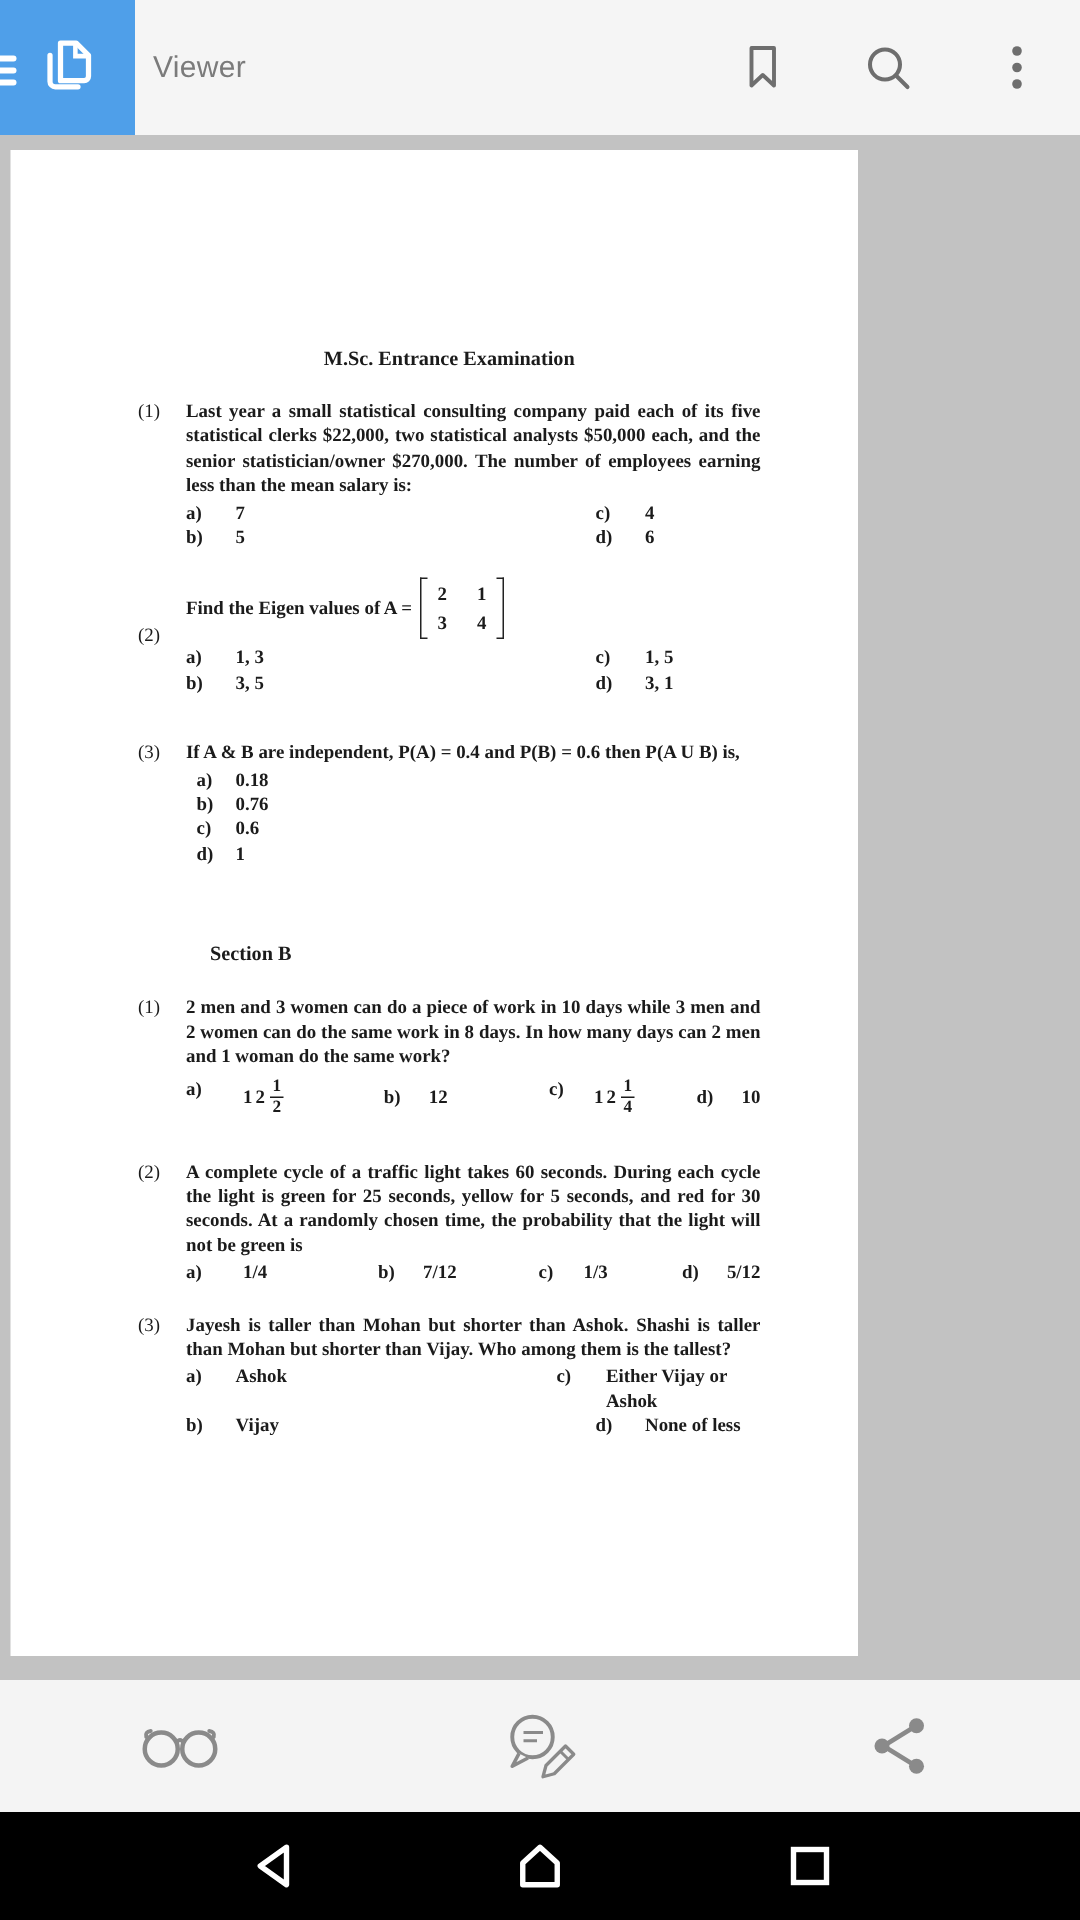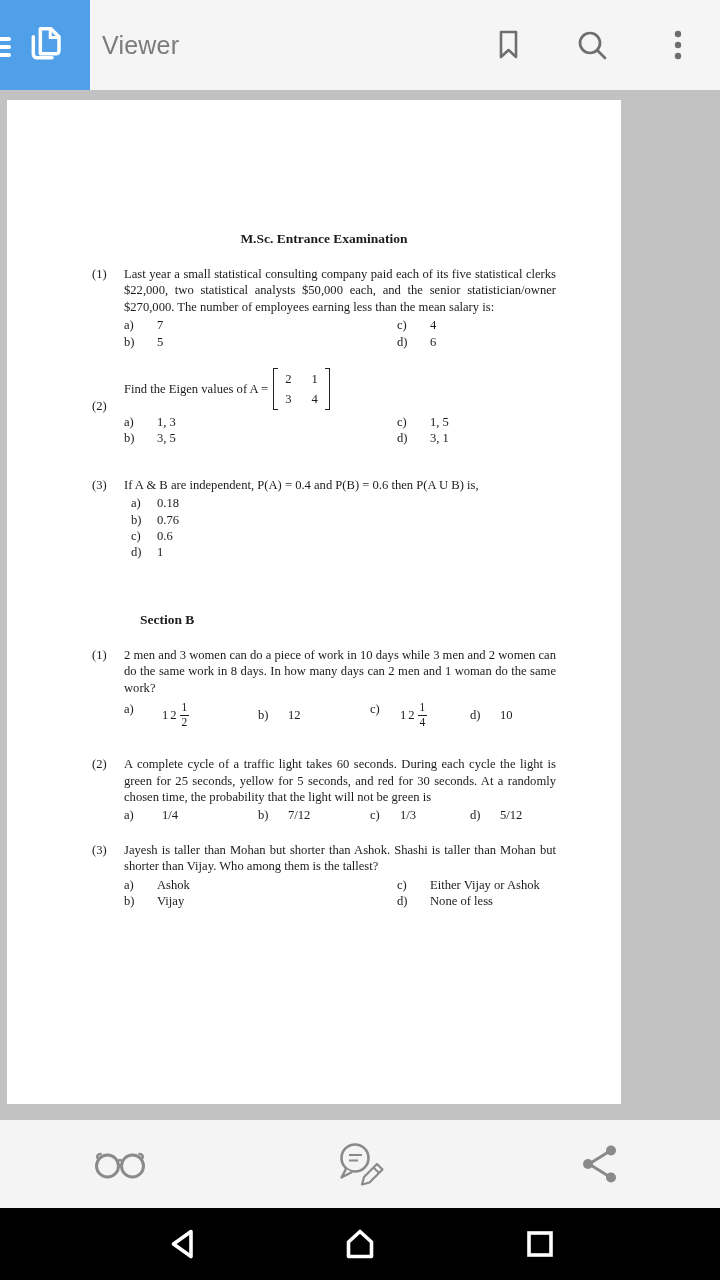--- a/index.html
+++ b/index.html
@@ -11,40 +11,40 @@
   html,body{width:720px; height:1280px; overflow:hidden;}
   body{font-family:"Liberation Sans", sans-serif;}
   .screen{position:relative; width:720px; height:1280px; background:var(--canvas-gray); overflow:hidden;}
 
   
   .appbar{position:absolute; top:0; left:0; width:720px; height:90px; background:var(--appbar-bg); display:flex; align-items:center; z-index:3;}
   .drawer-btn{position:relative; width:90px; height:90px; background:var(--accent-blue); border:none; cursor:pointer; flex:0 0 auto;}
   .hline{position:absolute; left:0; width:11px; height:4px; border-radius:0 2px 2px 0; background:#fff;}
   .hline.h1{top:37px;} .hline.h2{top:45px;} .hline.h3{top:53px;}
   .drawer-btn svg{position:absolute; left:24px; top:24px;}
-  .appbar-title{margin-left:12px; font-size:25px; color:var(--appbar-text); letter-spacing:.2px;}
+  .appbar-title{margin-left:12px; font-size:20px; color:var(--appbar-text); letter-spacing:.2px;}
   .action-btn{position:absolute; top:17px; width:56px; height:56px; border:none; background:transparent; display:flex; align-items:center; justify-content:center; cursor:pointer;}
   .action-btn.bookmark{left:480px;} .action-btn.search{left:564px;} .action-btn.overflow{left:650px;}
 
   
   .viewport{position:absolute; top:90px; left:0; width:720px; height:1030px; background:var(--canvas-gray); overflow:hidden;}
-  .page{position:absolute; left:7px; top:10px; width:614px; height:1004px; background:var(--page-bg);
+  .page{position:absolute; left:7px; top:10px; width:565px; height:1004px; background:var(--page-bg);
         font-family:"Liberation Serif","DejaVu Serif",serif; color:var(--doc-text);}
   .doc-inner{padding:0 65px 0 85px;}
   .doc-title{text-align:center; font-weight:bold; font-size:13.5px; line-height:16px;}
   .doc-title.first{padding-top:131px;}
   .sec-heading{font-weight:bold; font-size:13.5px; line-height:17px; margin-top:35px;}
   .sec-heading.s1{margin-top:50px;margin-left:48px;}
   .question{display:flex; margin-top:19px; font-size:12.6px; line-height:16.4px;}
   .question.s0.q1{margin-top:16px;}
   .question.s0.q2{margin-top:30px;}
   .question.s1.q1{margin-top:24px;}
   .question.s1.q2{margin-top:18px;}
   .qnum{flex:0 0 32px;}
-  .qbody{flex:1; min-width:0;}
+  .qbody{flex:1; min-width:0;font-weight:bold;}
   .qtext{text-align:justify;}
   .question.has-matrix{align-items:center;}
   .eqline{display:flex; align-items:center; height:46px;}
   
   .matrix{display:inline-flex; align-items:stretch; margin-left:5px;}
   .br{width:5px;}
   .br.l{border-left:1.4px solid #222; border-top:1.4px solid #222; border-bottom:1.4px solid #222;}
   .br.r{border-right:1.4px solid #222; border-top:1.4px solid #222; border-bottom:1.4px solid #222;}
   .mcells{display:grid; grid-template-columns:auto auto; column-gap:20px; row-gap:3px; padding:3px 7px;}
   .mcells span{text-align:center;}

